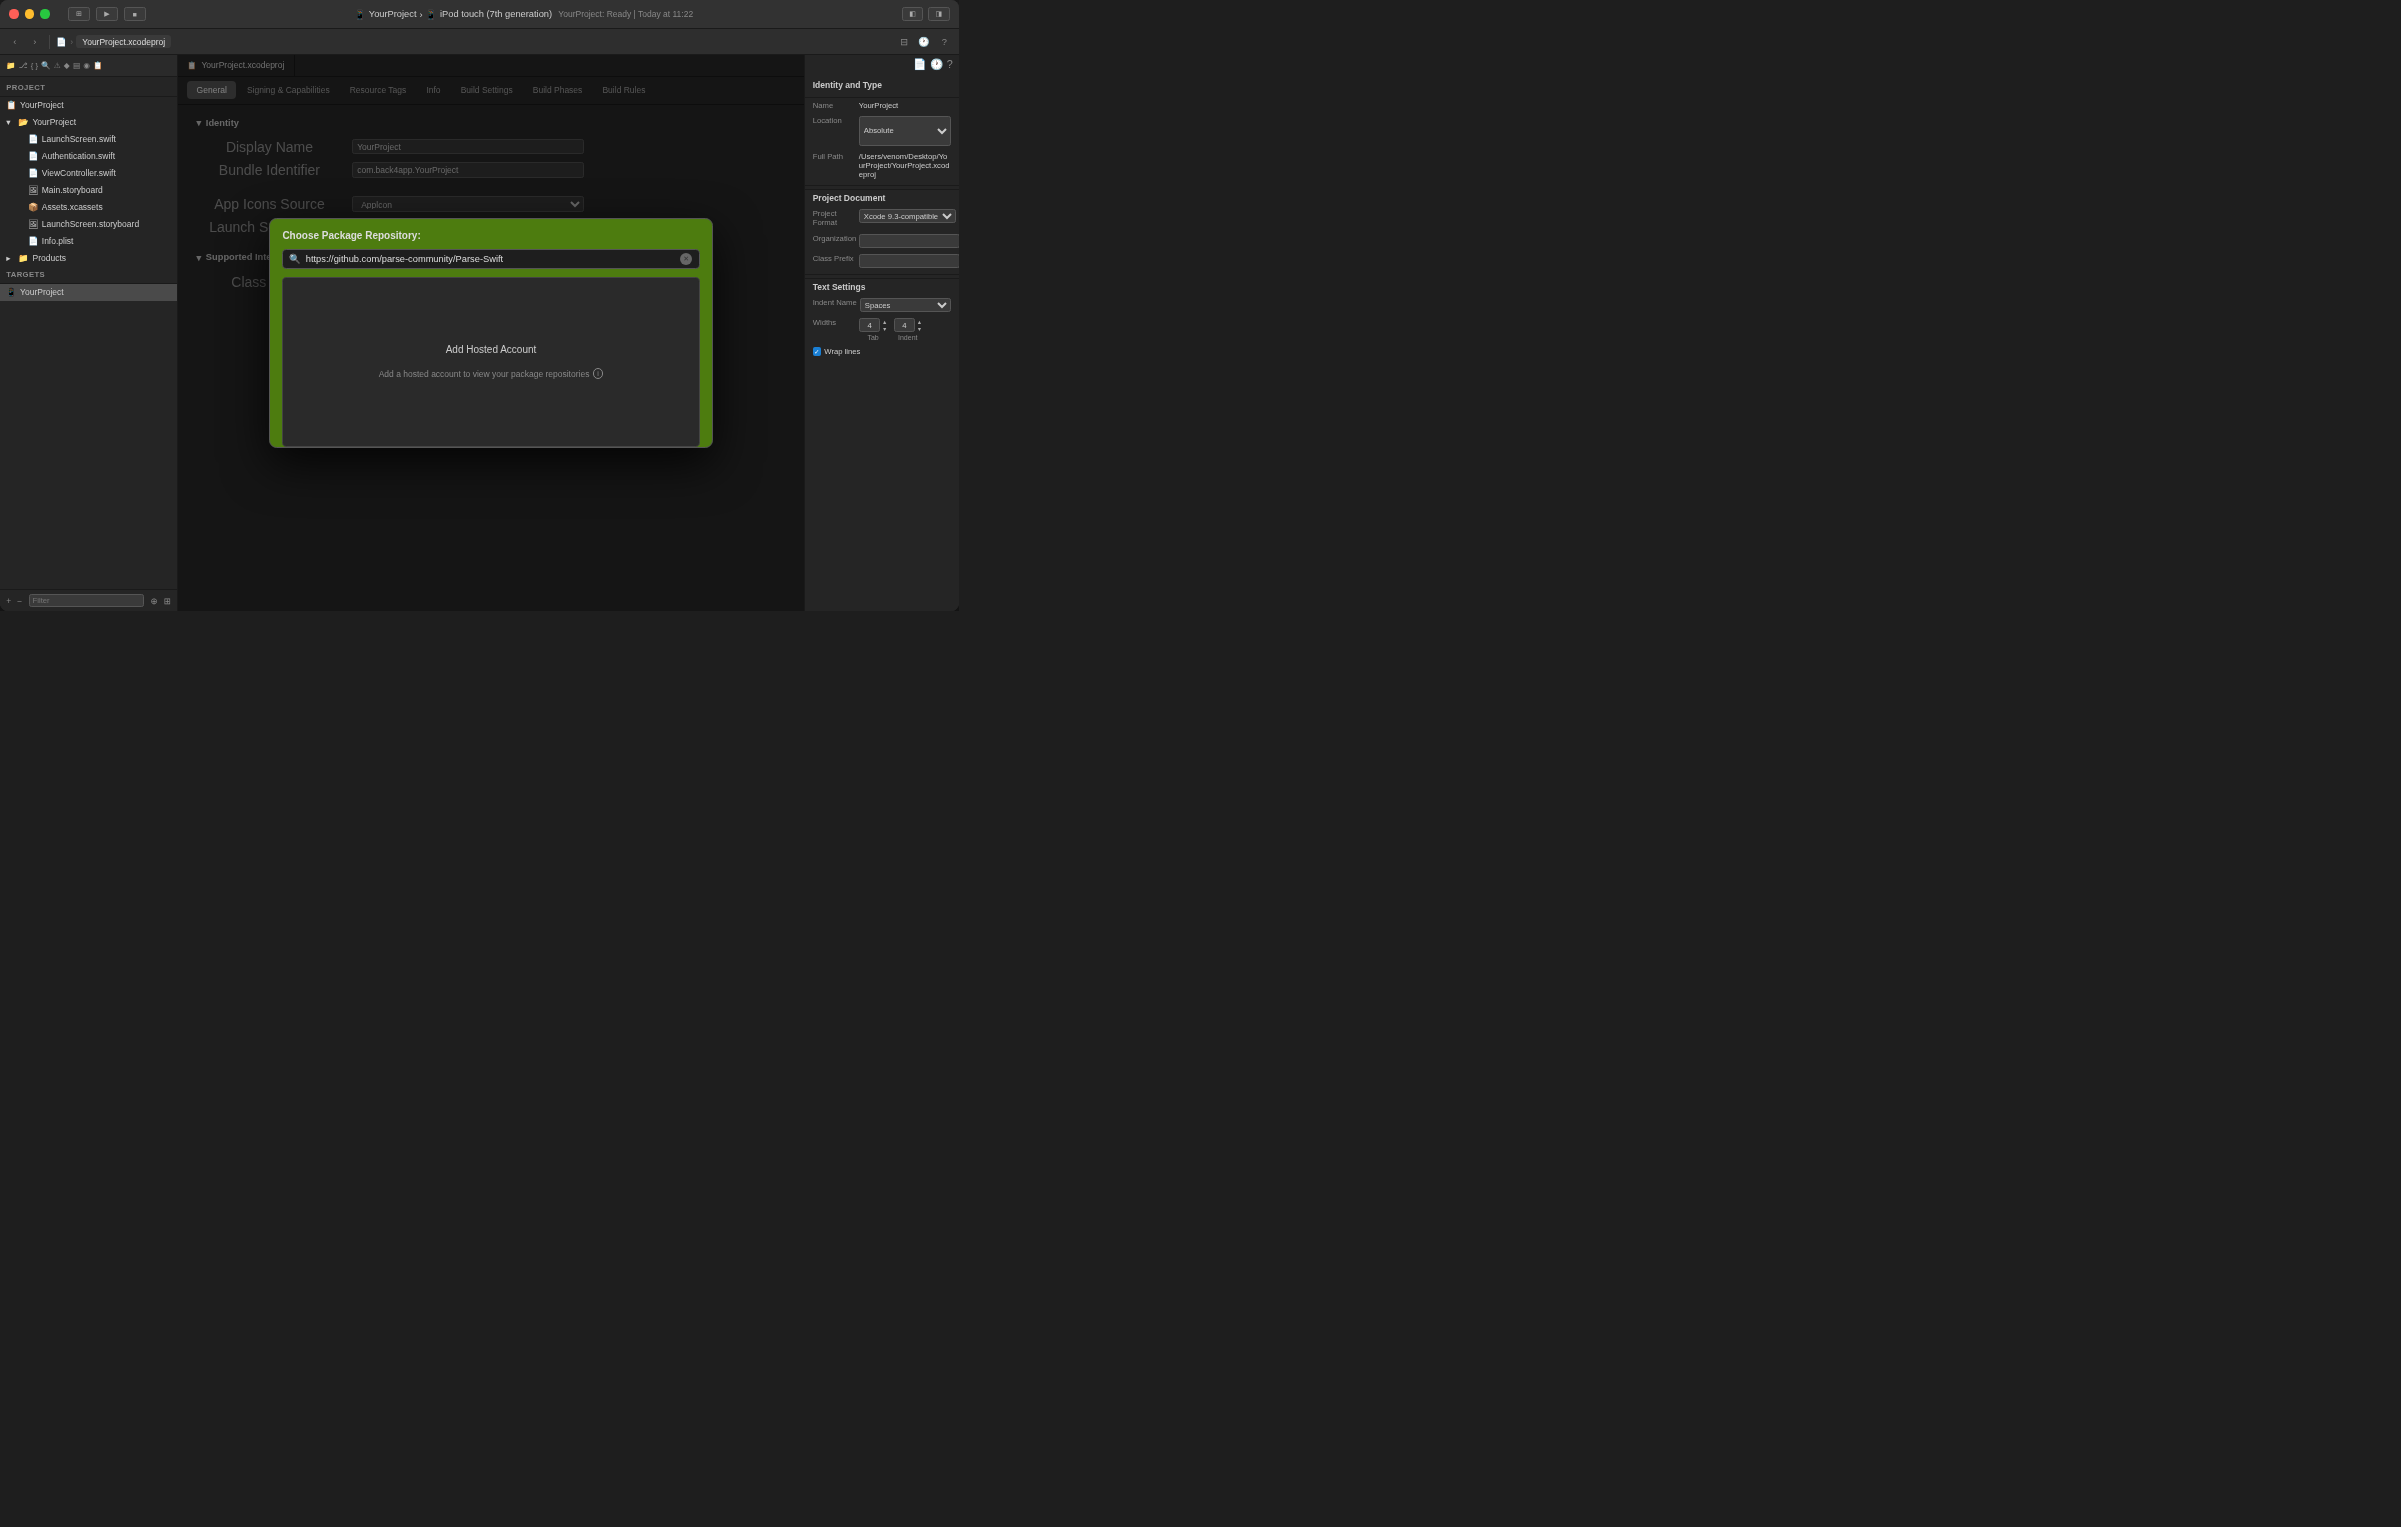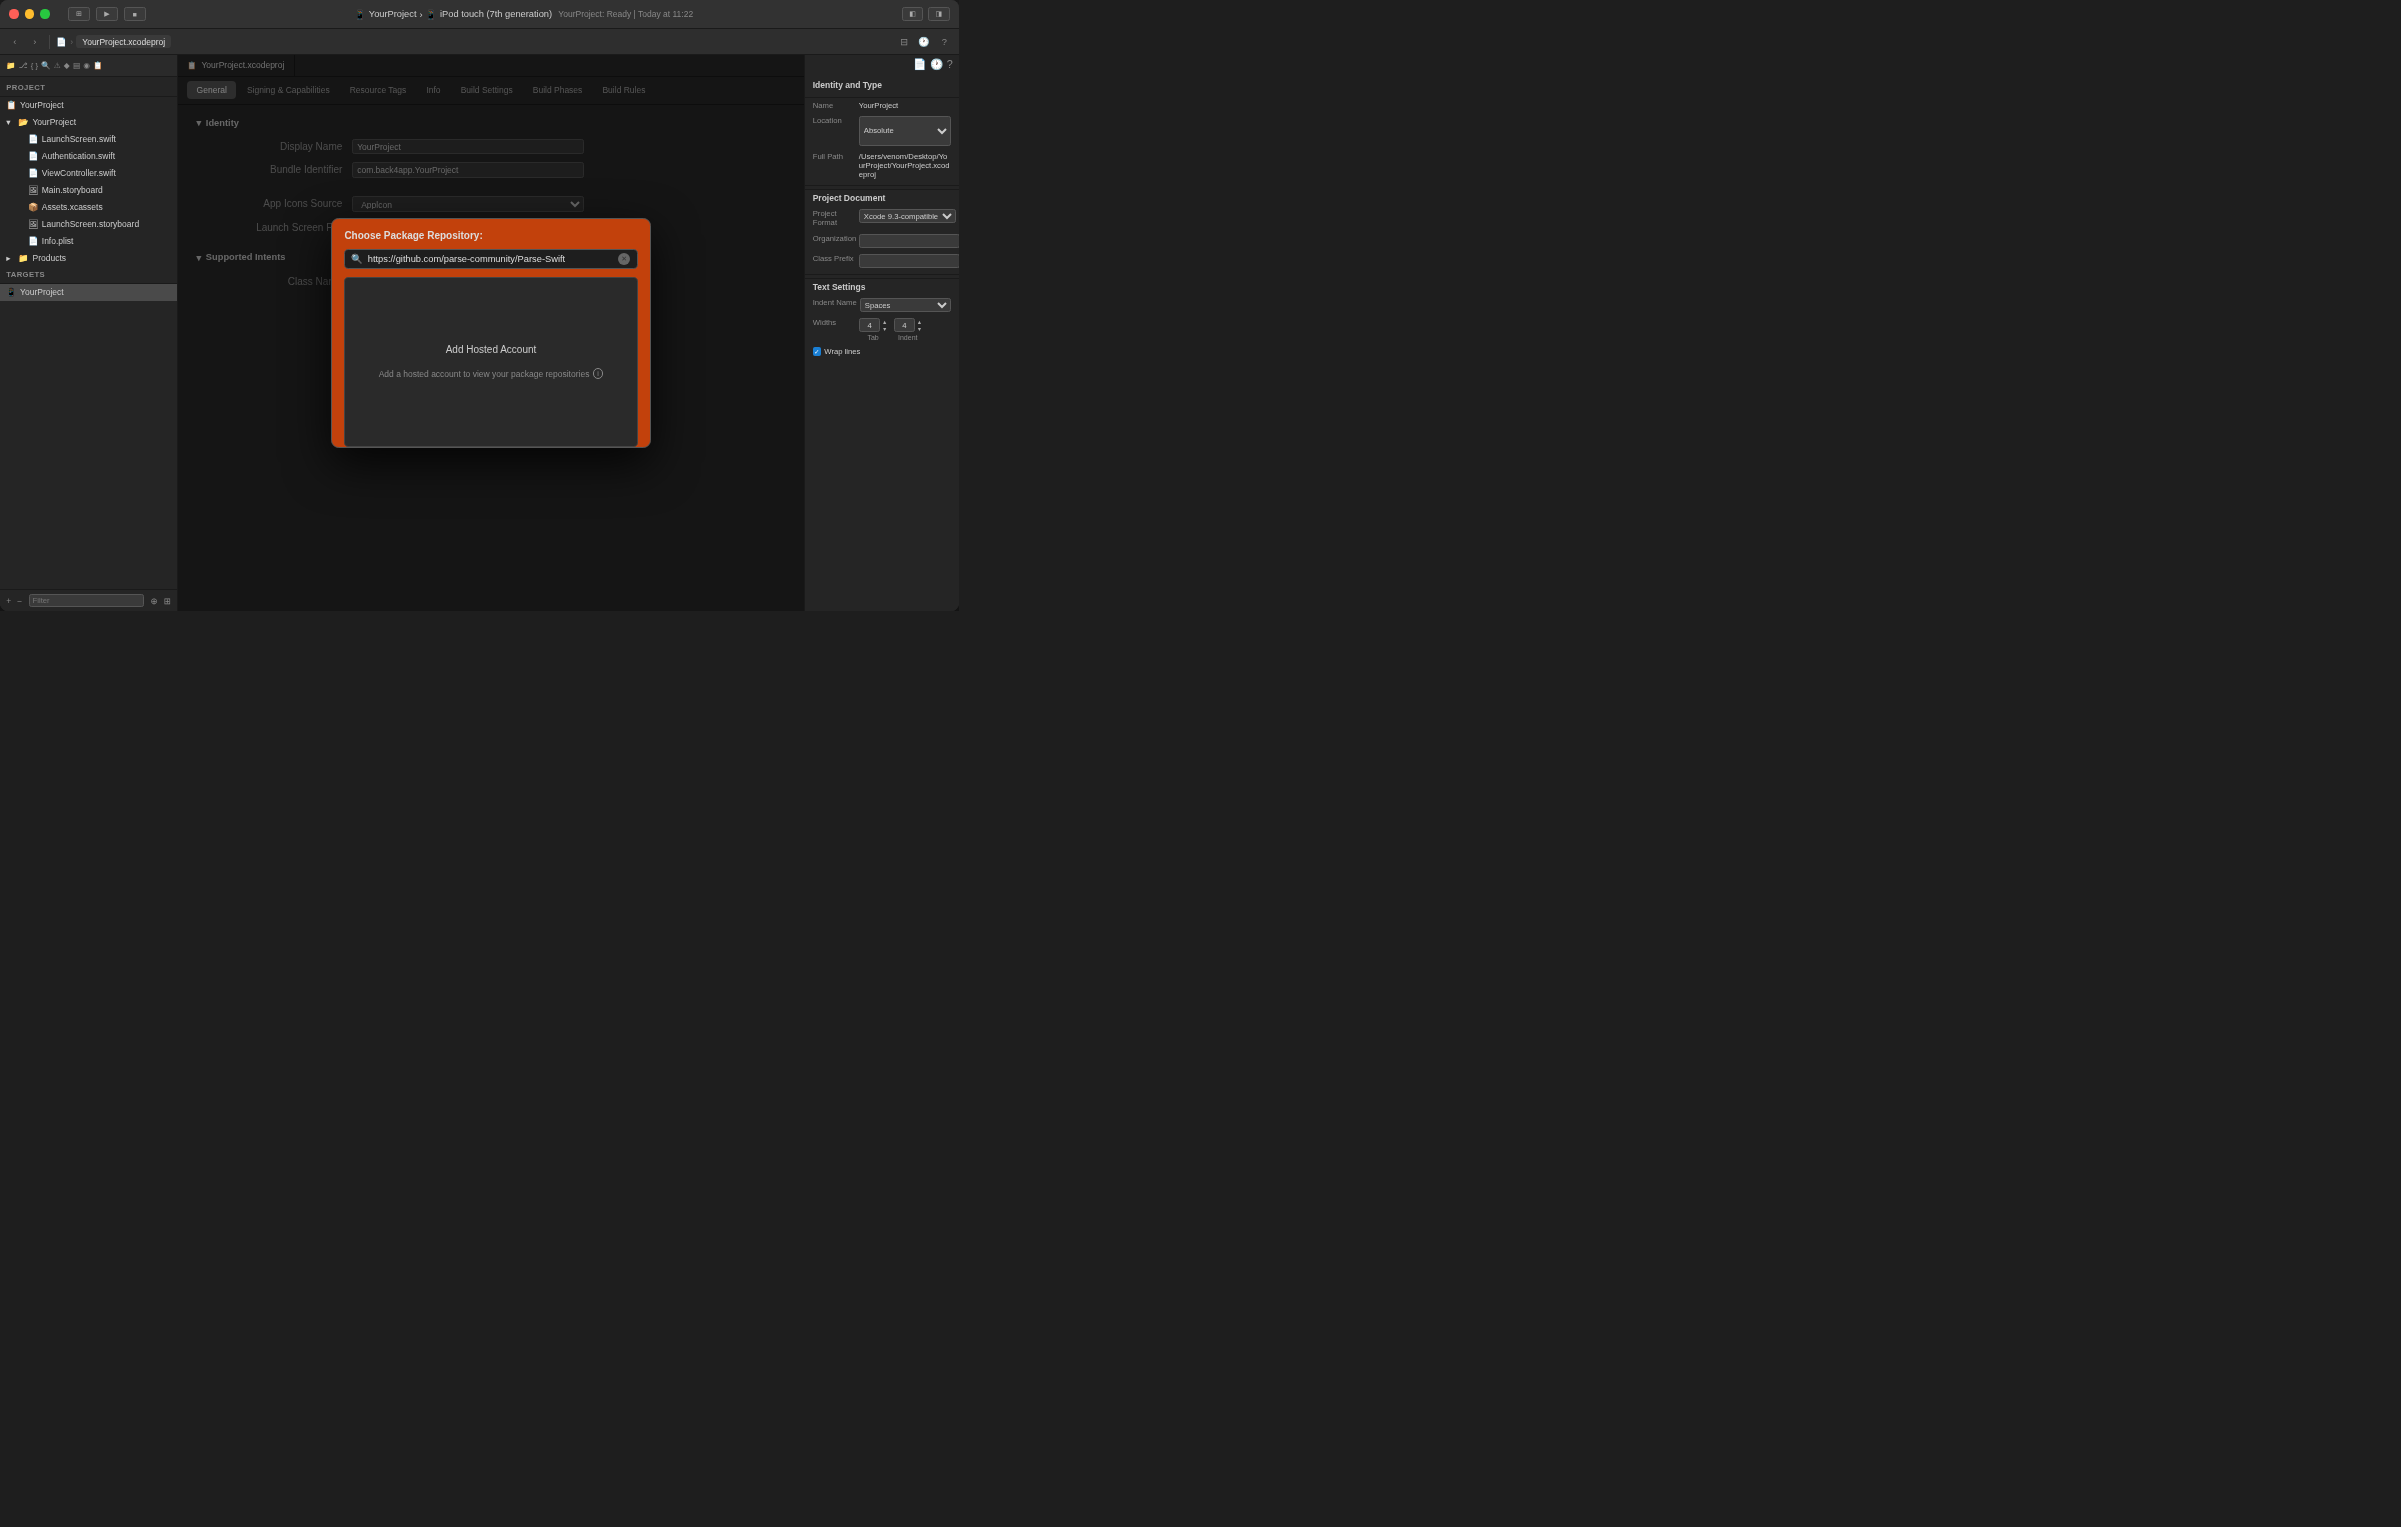--- a/index.html
+++ b/index.html
@@ -266,23 +266,23 @@
       font-weight: 600;
     }
     .form-row {
       display: flex;
       align-items: center;
       margin-bottom: 4.6px;
       min-height: 18.6px;
     }
     .form-label {
       width: 155px;
-      text-align: right;
+      text-align: center;
       padding-right: 9.3px;
-      font-size: 10px;
+      font-size: 14px;
       color: #999;
       flex-shrink: 0;
     }
     .form-value {
       flex: 1;
       font-size: 8.5px;
       color: #ccc;
     }
     .form-input {
       background: #3a3a3a;
@@ -343,23 +343,23 @@
     .modal-overlay {
       position: absolute;
       top: 0; left: 0; right: 0; bottom: 0;
       background: rgba(0,0,0,0.5);
       display: flex;
       align-items: center;
       justify-content: center;
       z-index: 100;
     }
     .modal {
-      background: #c2410c;
+      background: #4d7c0f;
       border-radius: 7.7px;
-      width: 320px;
+      width: 444px;
       box-shadow: 0 15.5px 46px rgba(0,0,0,0.8);
       overflow: hidden;
       border: 0.8px solid #555;
     }
     .modal-title {
       padding: 10.8px 12.4px 0 12.4px;
       font-size: 10px;
       color: #ddd;
       font-weight: 600;
     }

